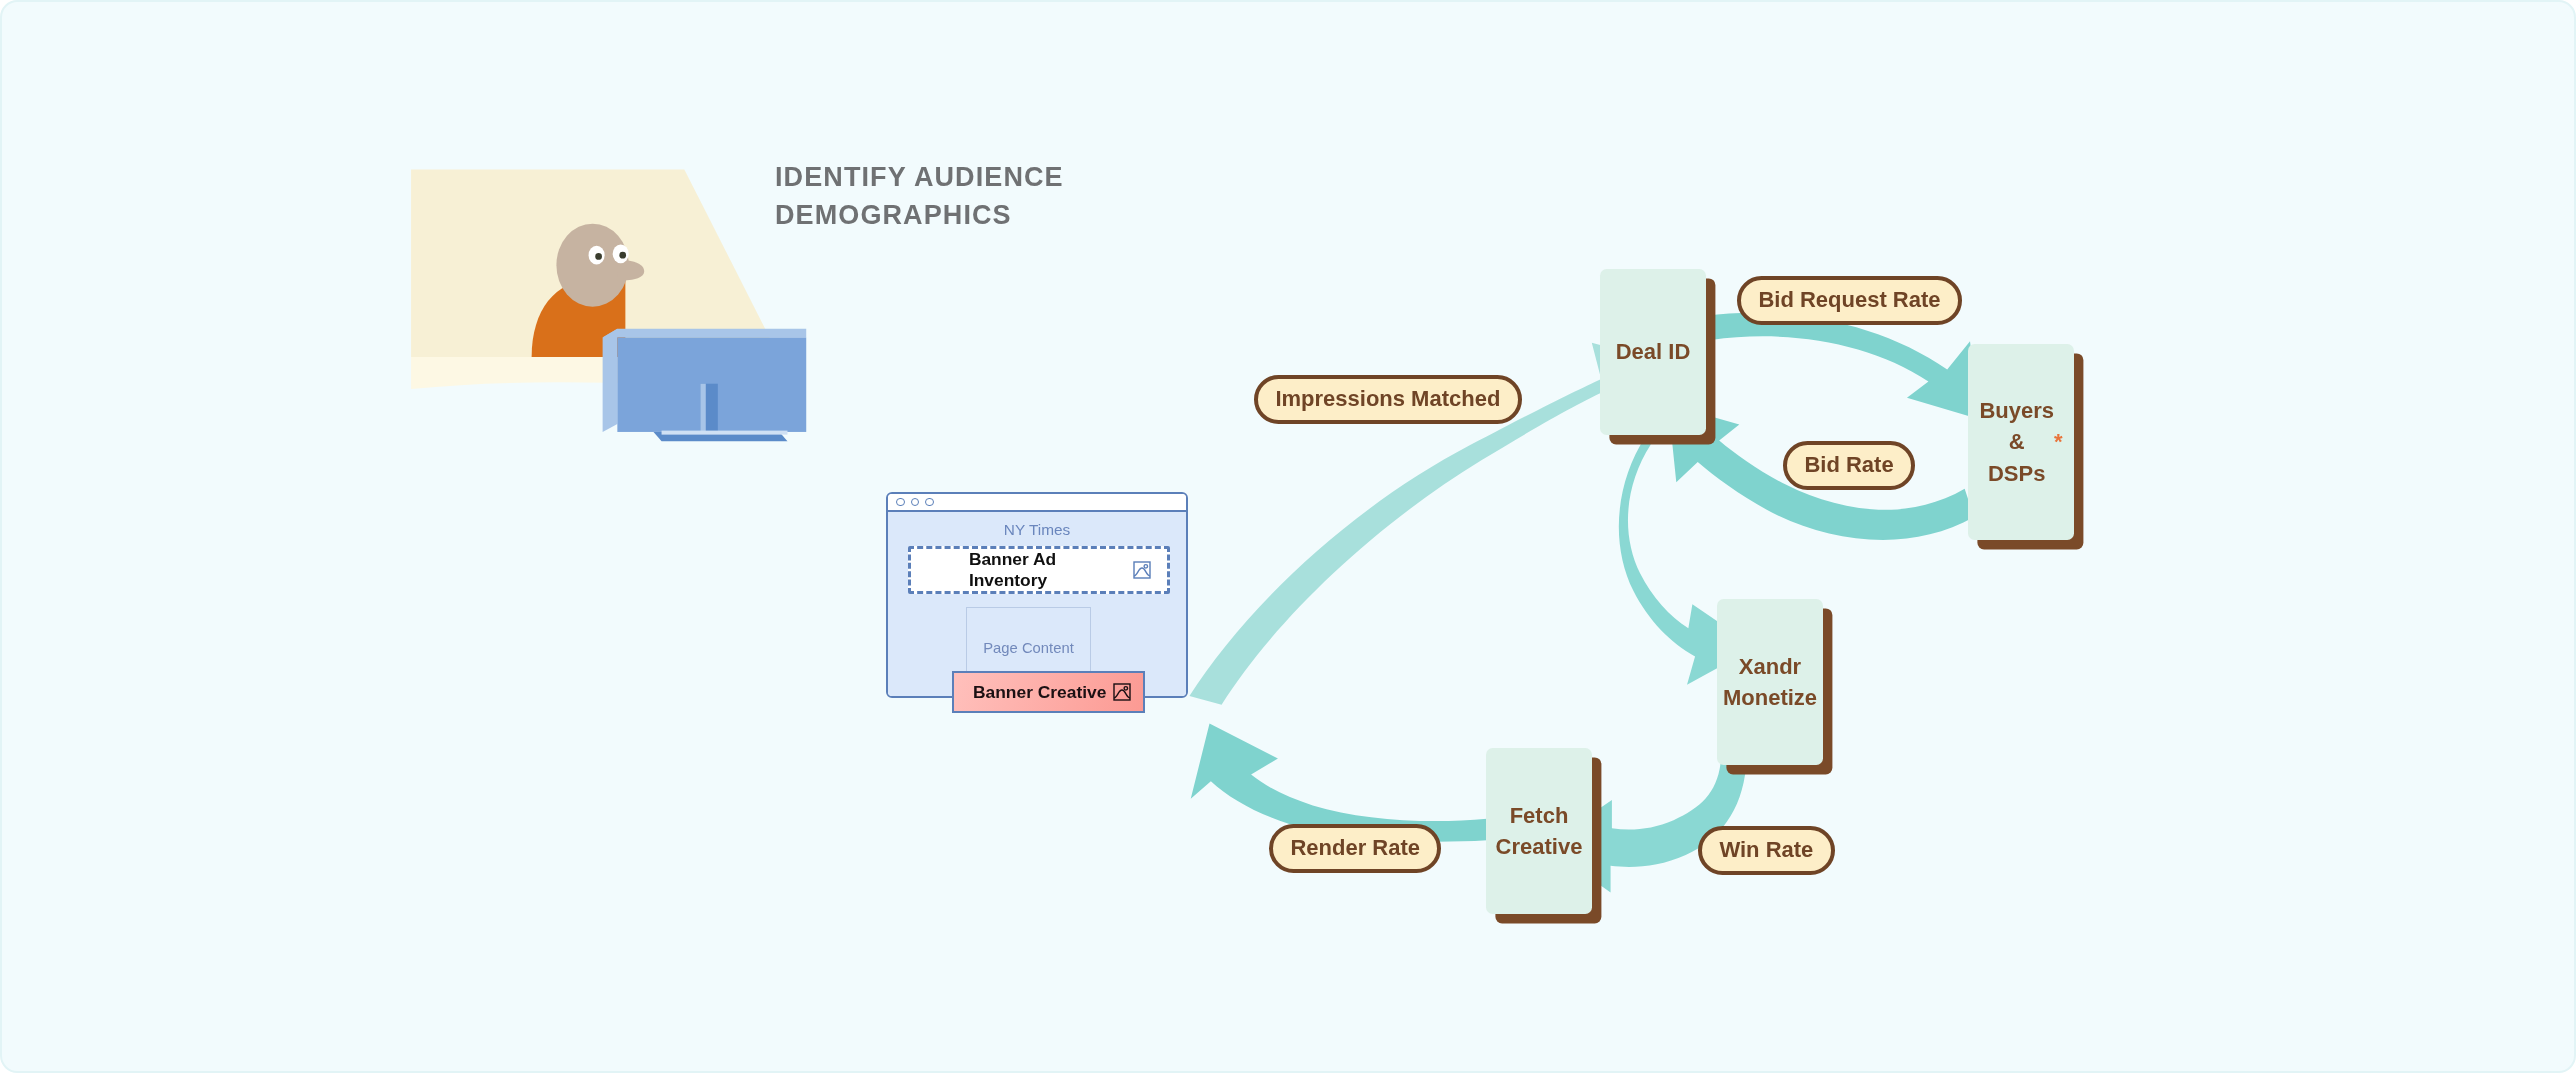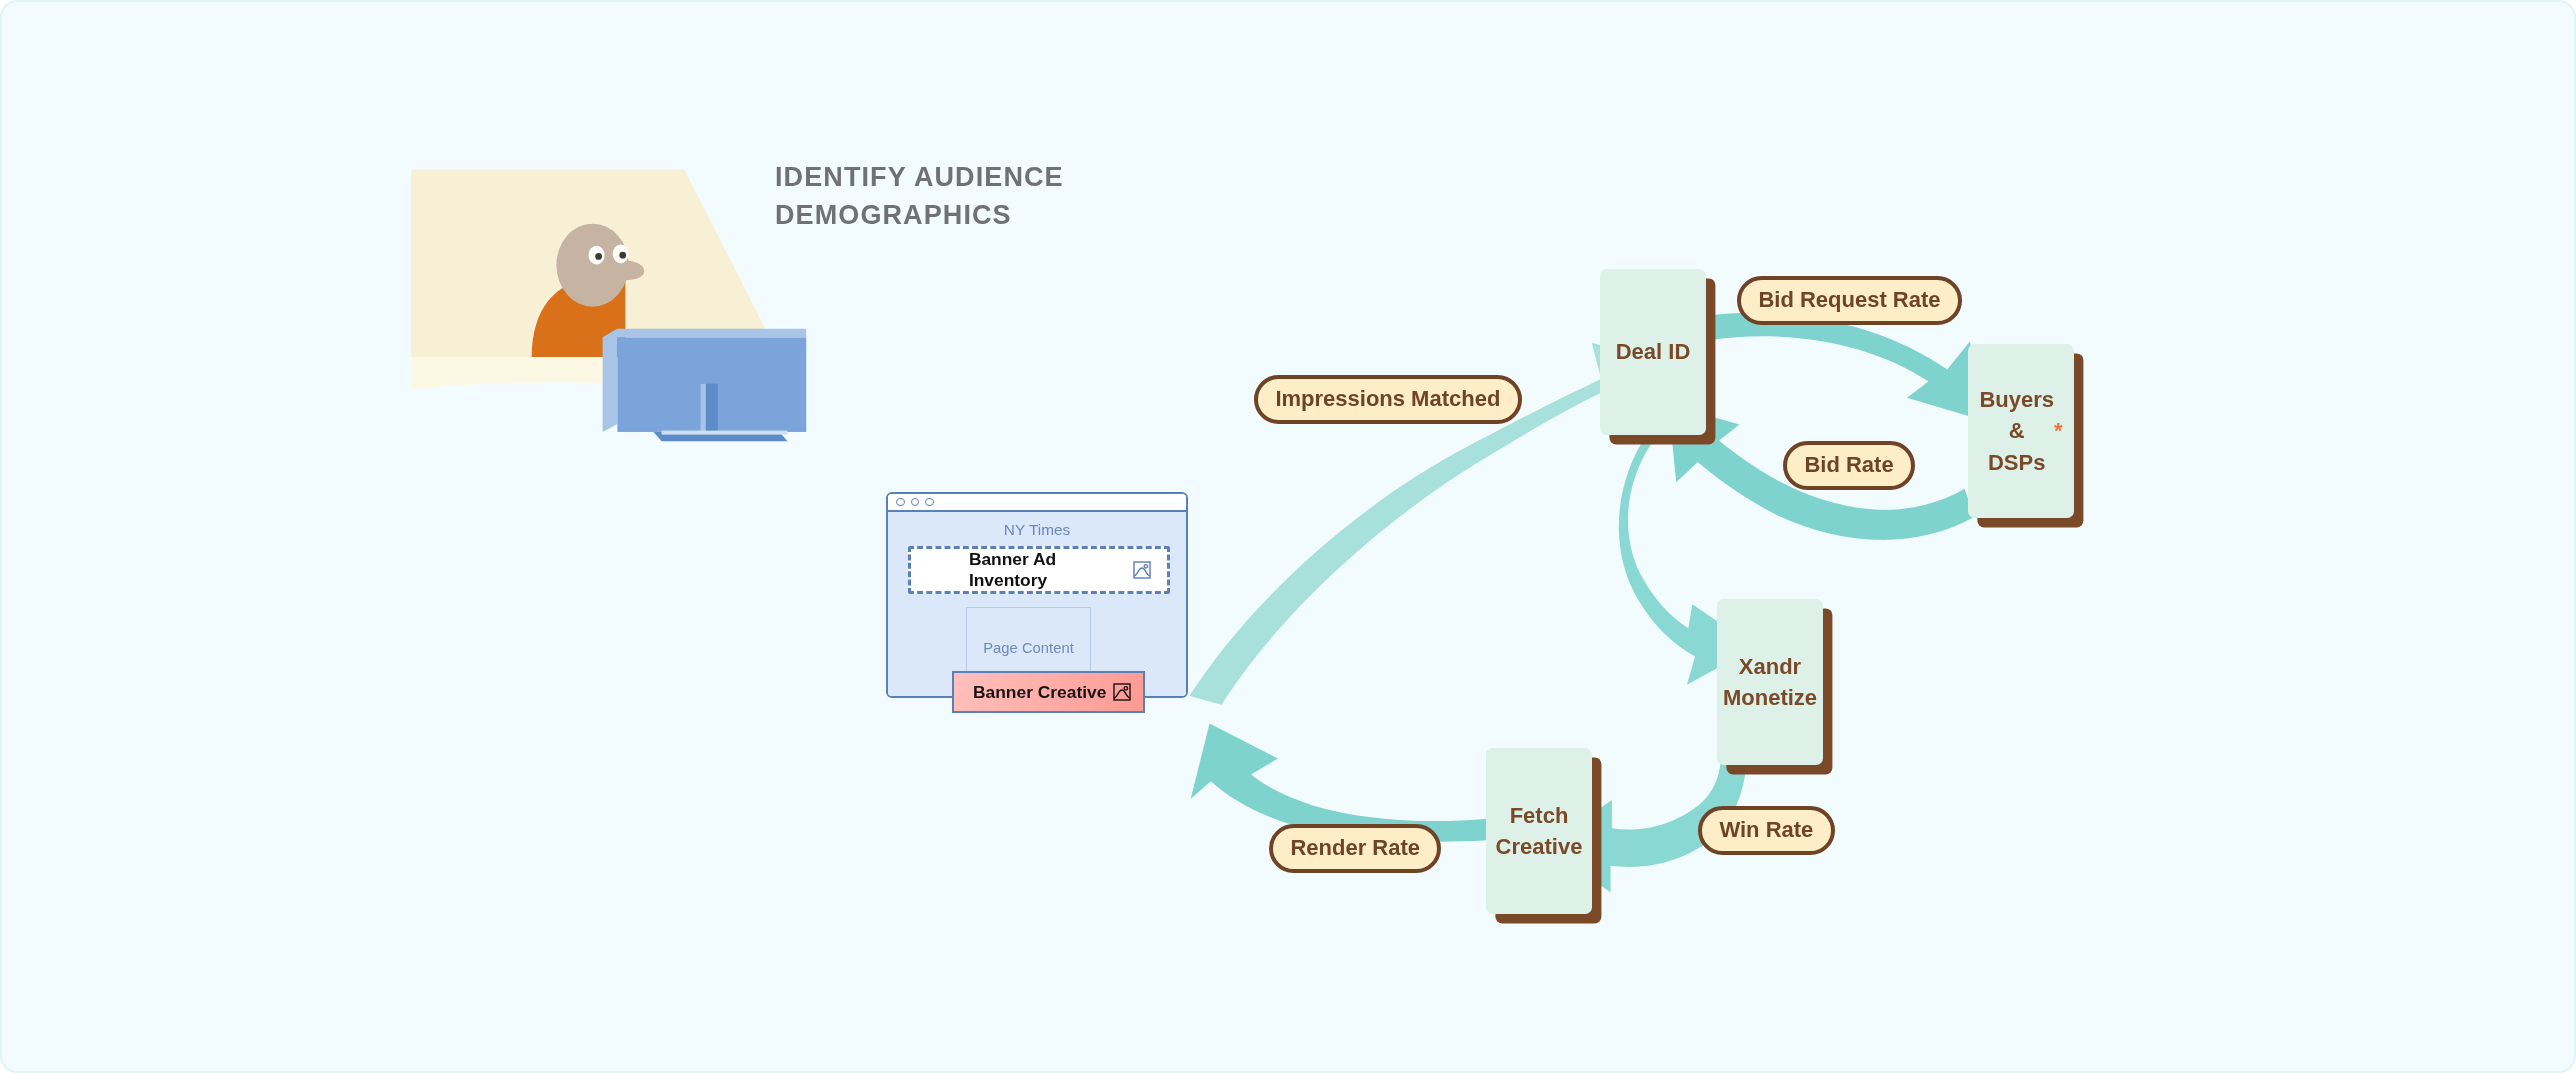--- a/index.html
+++ b/index.html
@@ -55,42 +55,42 @@
     color: #7a4a28;
     font-weight: 700;
     font-size: 22px;
     line-height: 1.42;
     white-space: pre-line;
     box-sizing: border-box;
   }
   .node .star { color: #e8743b; }
 
   #node-deal-id        { left: 1598px; top: 267px;  width: 106px; height: 166px; }
-  #node-buyers-dsps    { left: 1966px; top: 342px;  width: 106px; height: 174px; }
+  #node-buyers-dsps    { left: 1966px; top: 342px;  width: 106px; height: 196px; }
   #node-xandr-monetize { left: 1715px; top: 597px;  width: 106px; height: 166px; }
   #node-fetch-creative { left: 1484px; top: 746px; width: 106px; height: 166px; }
 
   
   .pill {
     position: absolute;
     background: #fdeec8;
     border: 4px solid #6f4426;
     border-radius: 670px;
     color: #6f4426;
     font-weight: 700;
     font-size: 22px;
     line-height: 1;
     padding: 8.7px 17.4px 10.7px;
     white-space: nowrap;
     box-sizing: border-box;
   }
   #pill-impressions-matched { left: 1252px; top: 373px; }
   #pill-bid-request-rate    { left: 1735px; top: 274px; }
   #pill-bid-rate            { left: 1781px; top: 439px; }
-  #pill-win-rate            { left: 1696px; top: 804px; text-align: right; }
+  #pill-win-rate            { left: 1696px; top: 824px; text-align: right; }
   #pill-render-rate         { left: 1267px; top: 822px; }
 
   
   #browser-window {
     position: absolute;
     left: 884px; top: 490px;
     width: 302px; height: 206px;
     background: #ffffff;
     border: 2px solid #5b7fb9;
     border-radius: 6px;

